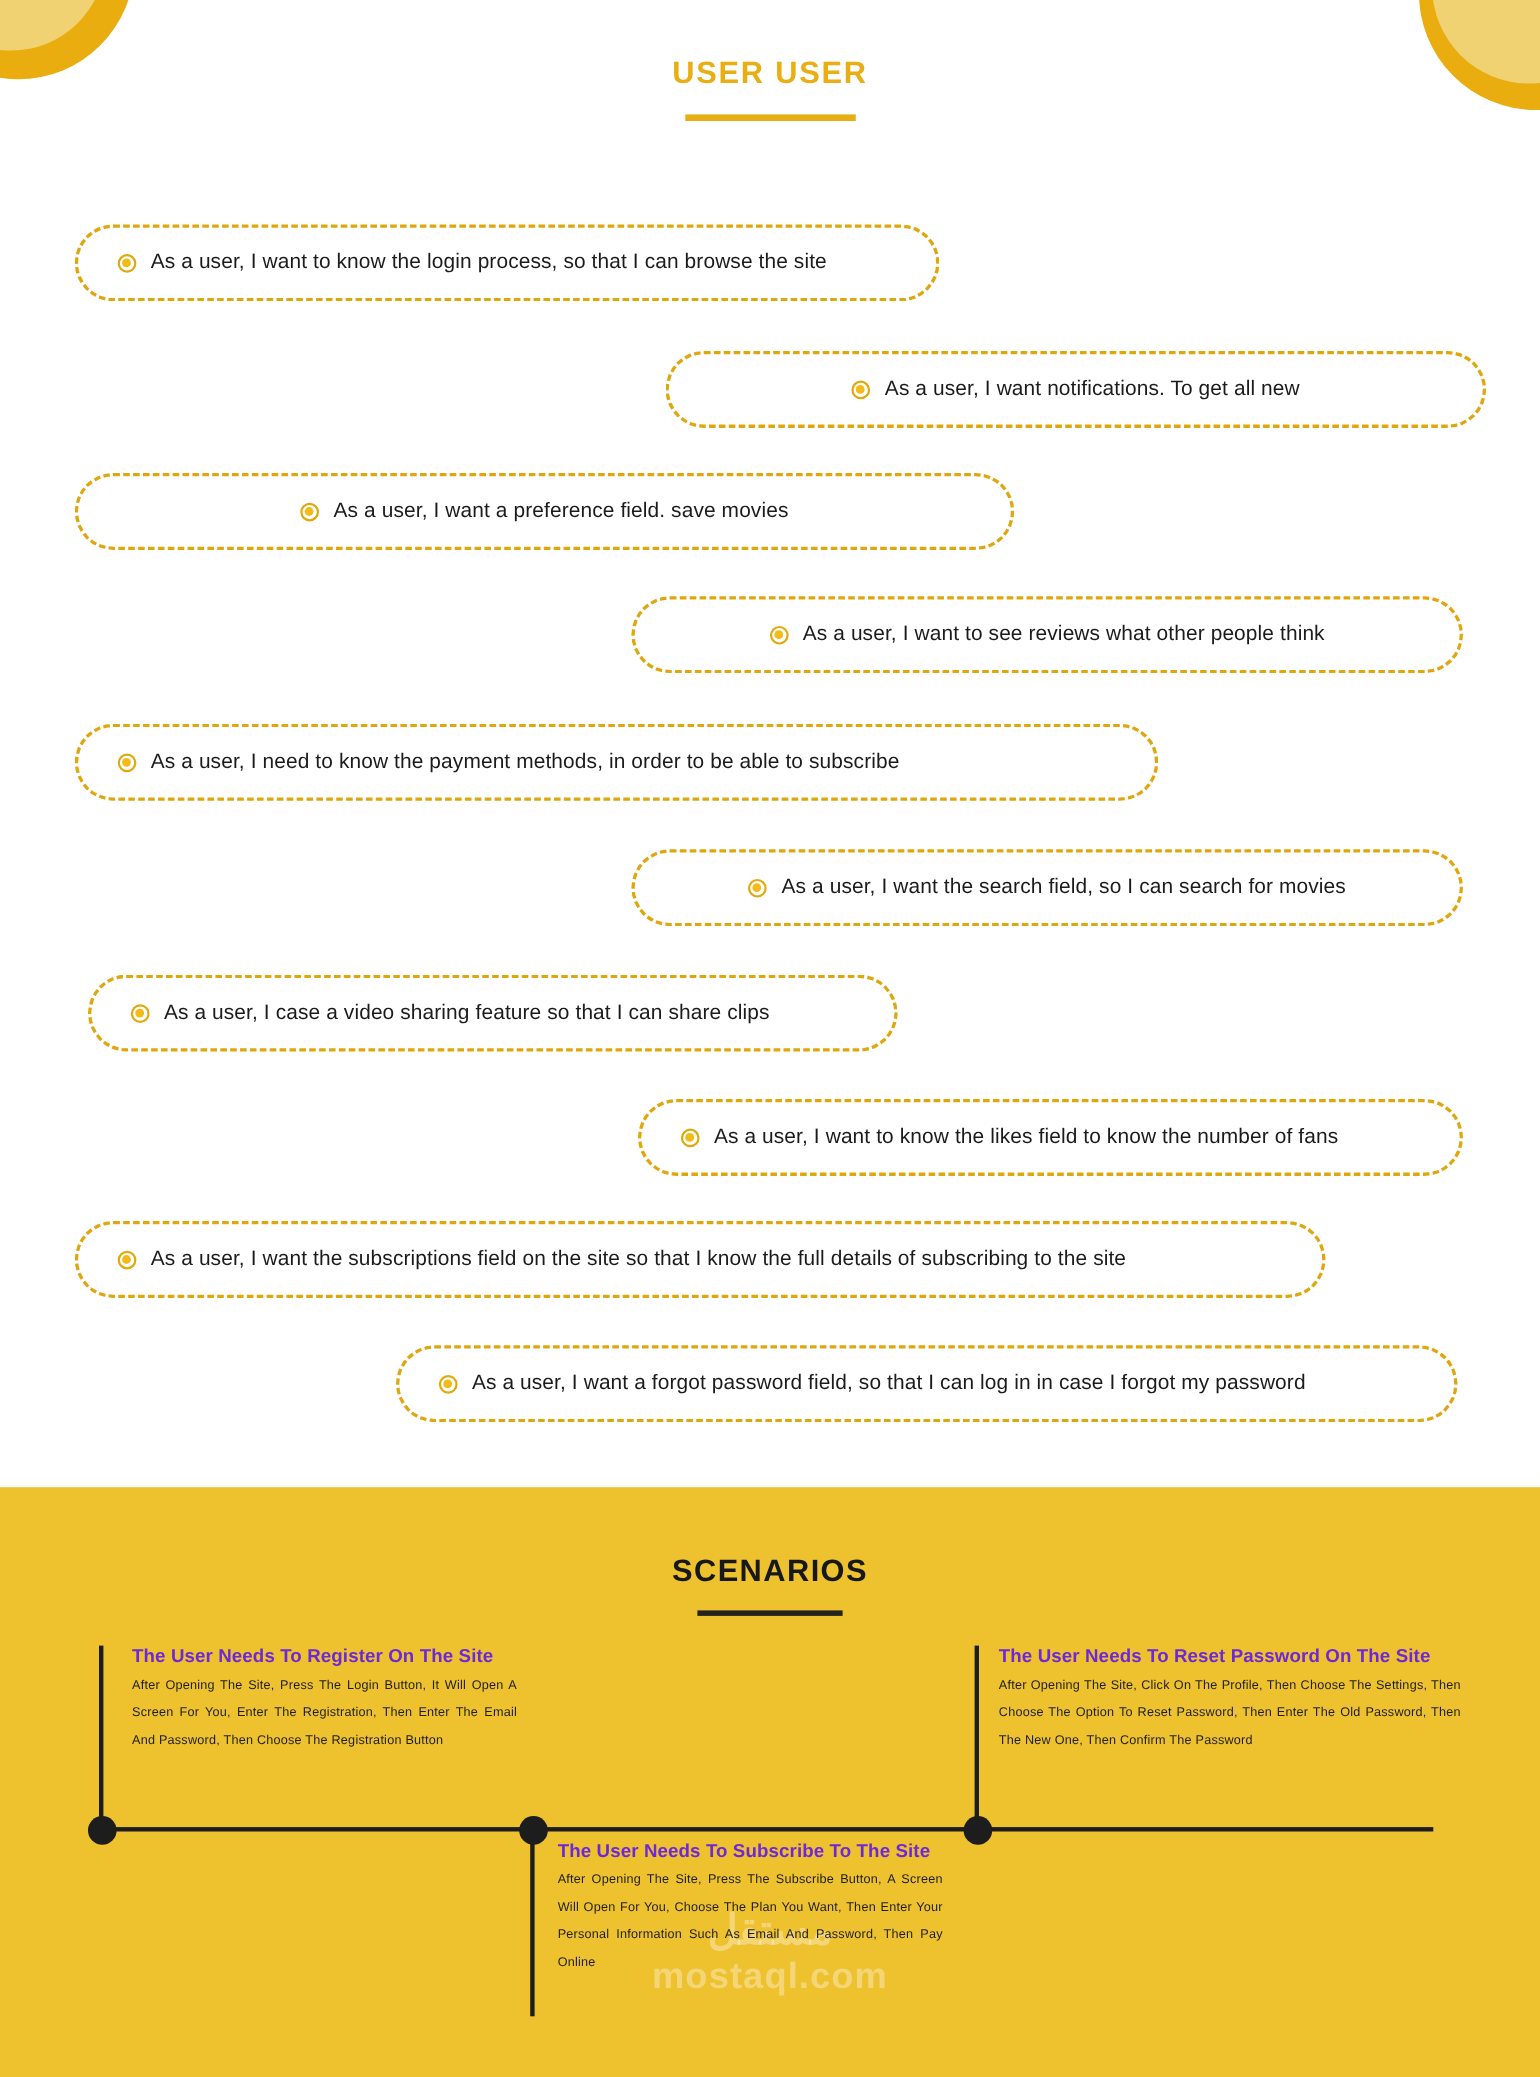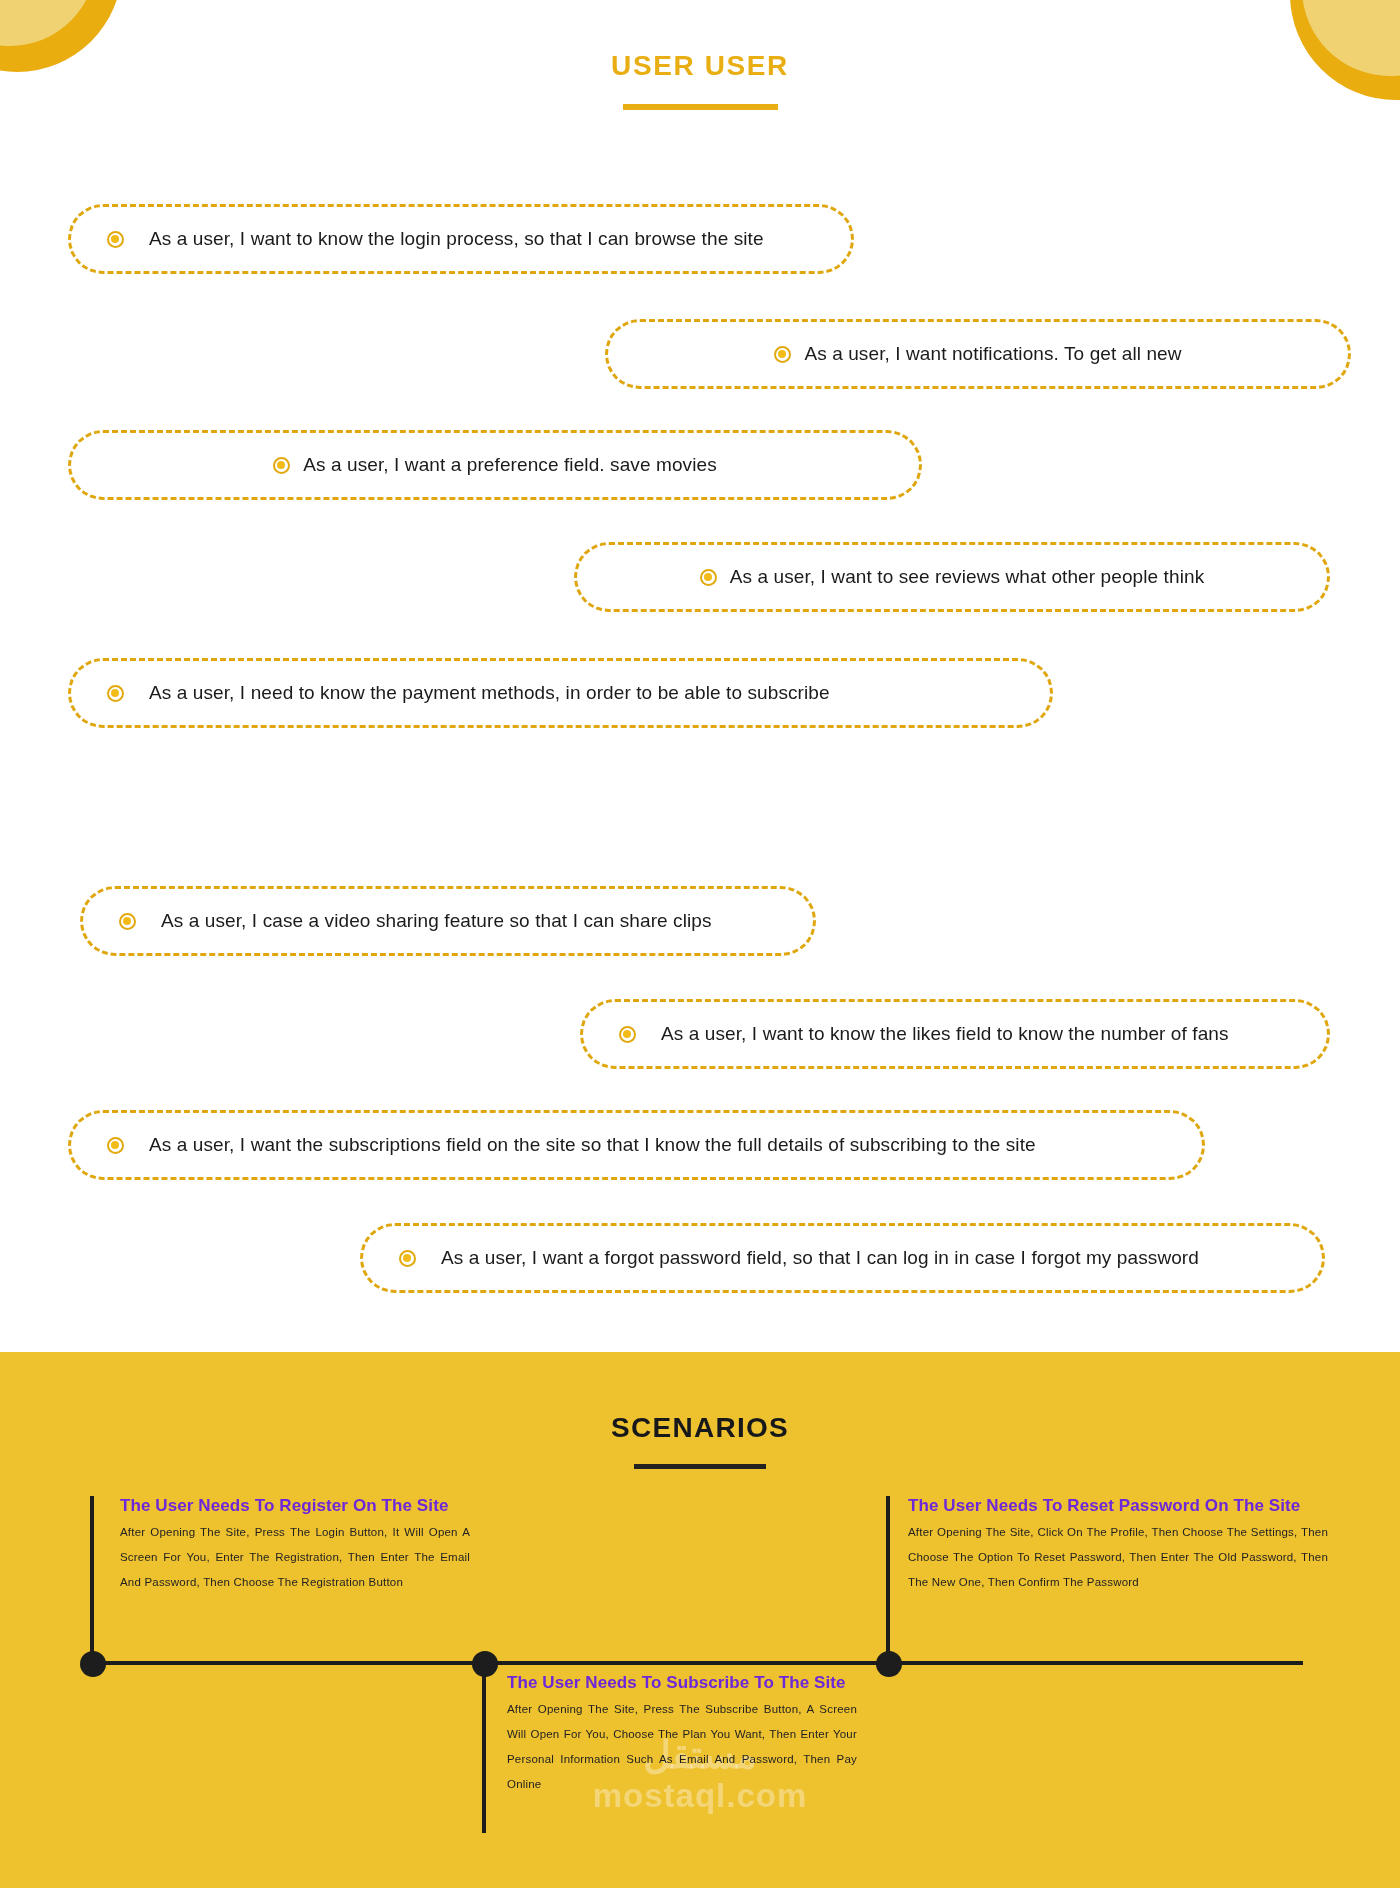--- a/index.html
+++ b/index.html
@@ -77,21 +77,21 @@
     border: 3px dashed #dfa60d;
     border-radius: 40px;
     display: flex;
     align-items: center;
   }
   .pill-inner {
     display: flex;
     align-items: center;
     width: 100%;
   }
-  .pill.align-left  .pill-inner { justify-content: flex-start; padding-left: 36px; gap: 12px; }
+  .pill.align-left  .pill-inner { justify-content: flex-start; padding-left: 36px; }
   .pill.align-mid   .pill-inner { justify-content: center; }
 
   .bullet {
     flex: 0 0 auto;
     width: 17px; height: 17px;
     border-radius: 50%;
     border: 2.5px solid #e2a90e;
     background: #ffffff;
     position: relative;
     margin-right: 13px;
@@ -255,20 +255,26 @@
           <span class="bullet"></span>
           <span class="pill-text">As a user, I want to see reviews what other people think</span>
         </div>
       </div>
       <div class="pill align-left" style="left: 68px; top: 658px; width: 985px;">
         <div class="pill-inner">
           <span class="bullet"></span>
           <span class="pill-text">As a user, I need to know the payment methods, in order to be able to subscribe</span>
         </div>
       </div>
+      <div class="pill align-mid" style="left: 574px; top: 772px; width: 756px;">
+        <div class="pill-inner">
+          <span class="bullet"></span>
+          <span class="pill-text">As a user, I want the search field, so I can search for movies</span>
+        </div>
+      </div>
       <div class="pill align-left" style="left: 80px; top: 886px; width: 736px;">
         <div class="pill-inner">
           <span class="bullet"></span>
           <span class="pill-text">As a user, I case a video sharing feature so that I can share clips</span>
         </div>
       </div>
       <div class="pill align-left" style="left: 580px; top: 999px; width: 750px;">
         <div class="pill-inner">
           <span class="bullet"></span>
           <span class="pill-text">As a user, I want to know the likes field to know the number of fans</span>

